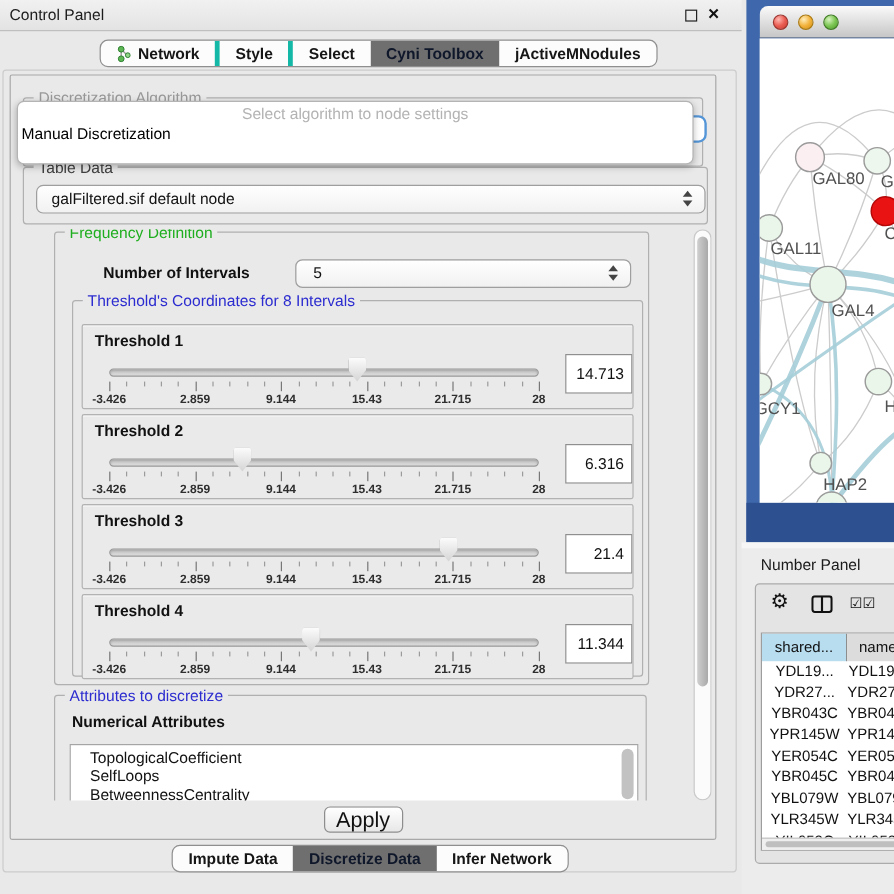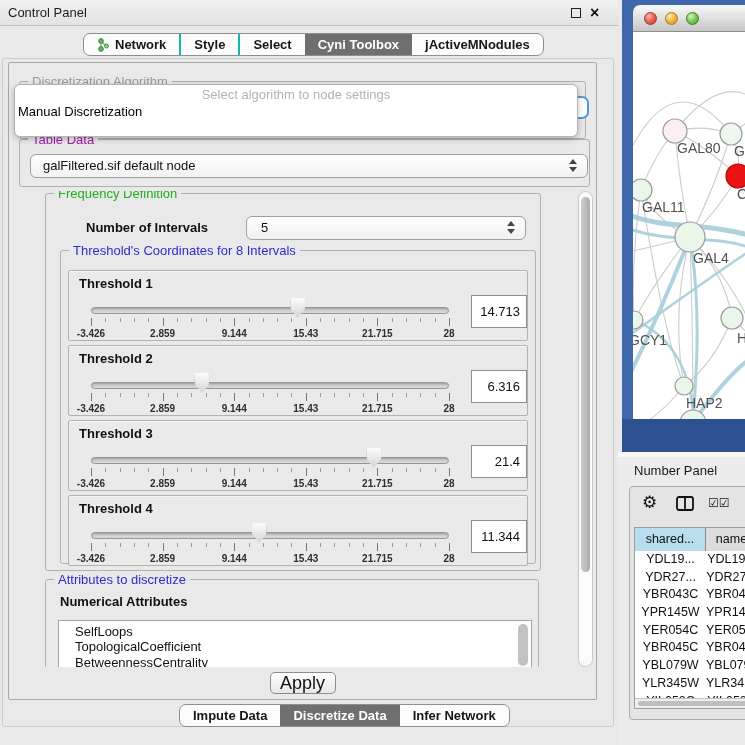--- a/index.html
+++ b/index.html
@@ -13,37 +13,37 @@
   .cp-header { position:absolute; left:0; top:0; width:618px; height:26px;
     background:linear-gradient(#f1f1f1,#e3e3e3); border-bottom:1px solid #bfbfbf; }
   .cp-title { position:absolute; left:8px; top:0; line-height:26px; font-size:13px; color:#1c1c1c; }
   .float-btn { position:absolute; left:571px; top:8px; width:10px; height:10px; border:1.6px solid #222; background:transparent; }
   .close-btn { position:absolute; left:590px; top:2px; font-size:16px; font-weight:bold; color:#111; line-height:22px; }
 
   
   .tabbar { position:absolute; display:inline-flex; height:23px; background:#fcfcfc;
     border:1px solid #8f8f8f; border-radius:7px; overflow:hidden; }
   .tabbar-top { left:83px; top:33px; }
-  .tabbar-bottom { left:143px; top:704px;margin-left:36px; }
+  .tabbar-bottom { left:143px; top:704px; }
   .tab { display:flex; align-items:center; padding:0 13px; font-size:13px; font-weight:bold;
     color:#161616; line-height:21px; white-space:nowrap; }
-  .tab.sep { border-left:2px solid #14b8a6; }
-  .tab.selected { background:#6f6f6f; color:#ffffff; }
+  .tab.sep { border-left:4px solid #14b8a6; }
+  .tab.selected { background:#6f6f6f; color:#0f172a; }
   .net-ico { margin-right:6px; }
 
   
   .outermost { position:absolute; left:2px; top:58px; width:612px; height:669px;
     border:1px solid #cccccc; border-radius:3px; }
   .outer { position:absolute; left:8px; top:62px; width:589px; height:638px;
     border:1px solid #a8a8a8; border-radius:2px; background:#e9e9e9; }
 
   .group { position:absolute; border:1px solid #b0b0b0; border-radius:3px; }
   .group-label { position:absolute; top:-8px; left:8px; background:#e9e9e9; padding:0 4px;
     font-size:13px; white-space:nowrap; }
-  .lbl-gray { color:#999; } .lbl-green { color:#1fae1f; } .lbl-blue { color:#2c2cd0; } .lbl-dark { color:#a21caf; }
+  .lbl-gray { color:#999; } .lbl-green { color:#1fae1f; } .lbl-blue { color:#2c2cd0; } .lbl-dark { color:#404040; }
 
   .alg-group { left:10px; top:18px; width:567px; height:58px; }
   .combo-sliver { position:absolute; left:552px; top:33px; width:28px; height:23px;
     background:#fff; border:2px solid #5596d8; border-radius:7px; }
 
   
   .popup { position:absolute; left:14px; top:84px; width:564px; height:53px; z-index:50;
     background:#fff; border:1px solid #b4b4b4; border-radius:6px;
     box-shadow:0 2px 6px rgba(0,0,0,.25); padding-top:2px; overflow:hidden; }
   .popup-hint { text-align:center; font-size:13px; color:#b3b3b3; height:16px; line-height:16px; }
@@ -394,22 +394,22 @@
   </div>
 </div>
       </div>
     </div>
 
     <div class="group attr-group">
       <span class="group-label lbl-blue">Attributes to discretize</span>
       <span class="attr-sub">Numerical Attributes</span>
       <div class="attr-list">
         <div class="list-thumb"></div>
-      <div class="attr-item">SelfLoops</div>
-          <div class="attr-item">TopologicalCoefficient</div>
+      <div class="attr-item">TopologicalCoefficient</div>
+          <div class="attr-item">SelfLoops</div>
           <div class="attr-item">BetweennessCentrality</div>
         </div>
     </div>
 
     <div class="vscroll">
         <div class="thumbv"></div>
       </div>
   </div>
 
   <div class="apply-bar">

